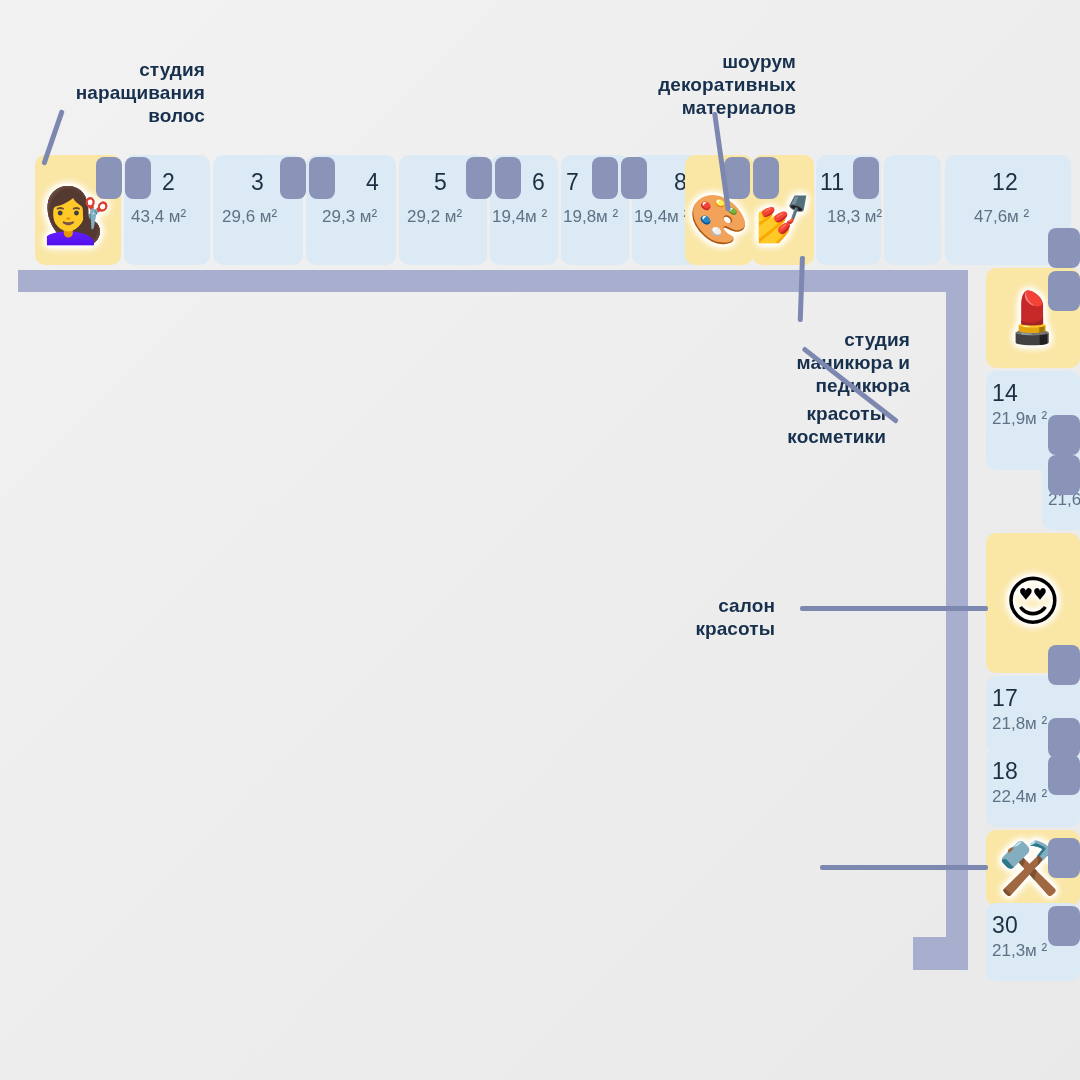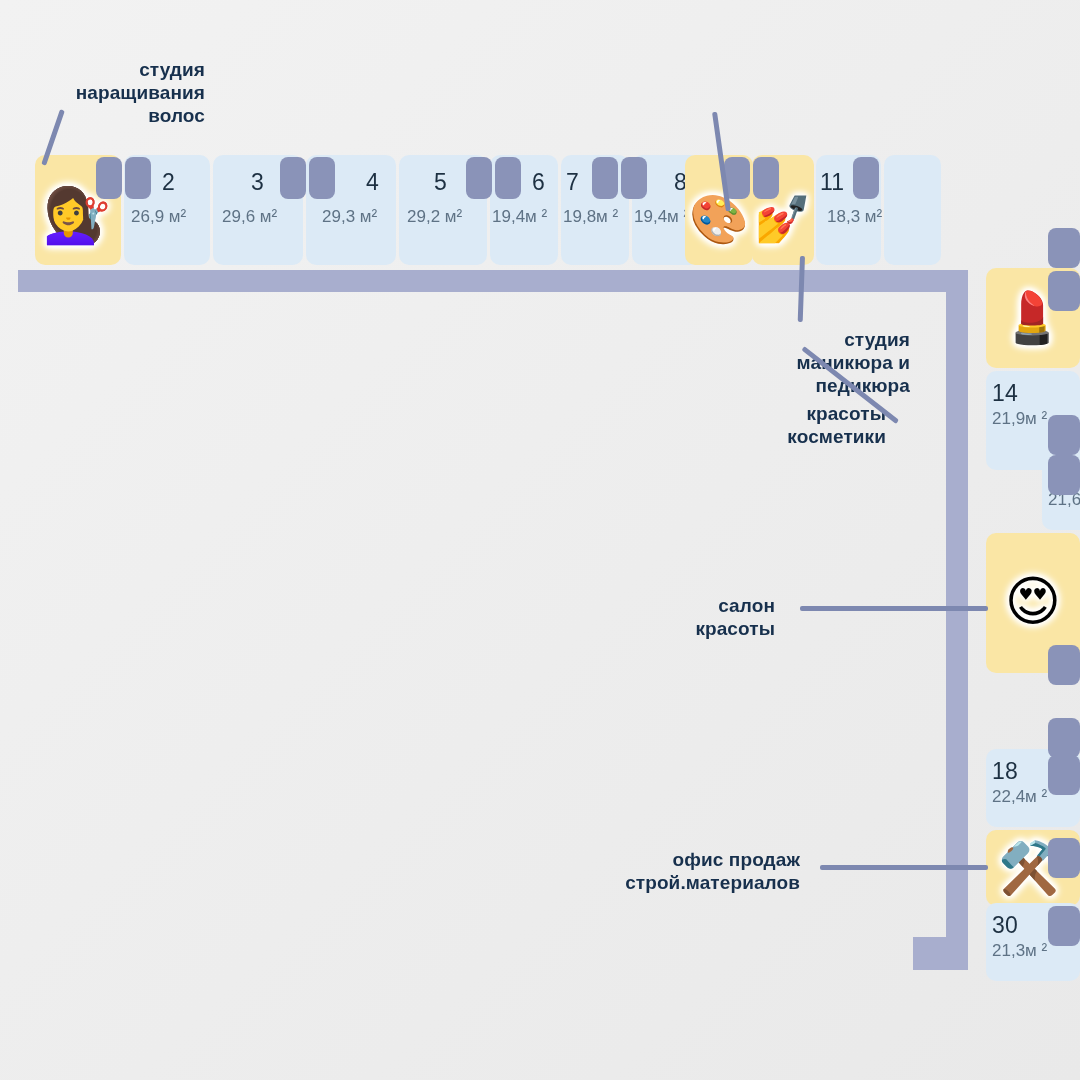--- a/index.html
+++ b/index.html
@@ -59,21 +59,21 @@
 <body>
 
 <div id="plan">
 
   <div class="unit hl" style="left:35px;top:155px;width:86px;height:110px;">
     <div class="ico" style="left:8px;top:30px;width:68px;height:62px;font-size:54px;">💇‍♀️</div>
   </div>
 
   <div class="unit plain" style="left:124px;top:155px;width:86px;height:110px;">
     <div class="num" style="left:38px;top:14px;">2</div>
-    <div class="area" style="left:7px;top:52px;">26,9 м²</div>
+    <div class="area" style="left:7px;top:52px;">43,4 м²</div>
   </div>
 
   <div class="unit plain" style="left:213px;top:155px;width:90px;height:110px;">
     <div class="num" style="left:38px;top:14px;">3</div>
     <div class="area" style="left:9px;top:52px;">29,6 м²</div>
   </div>
 
   <div class="unit plain" style="left:306px;top:155px;width:90px;height:110px;">
     <div class="num" style="left:60px;top:14px;">4</div>
     <div class="area" style="left:16px;top:52px;">29,3 м²</div>
@@ -107,39 +107,47 @@
     <div class="ico" style="left:2px;top:35px;width:58px;height:58px;font-size:46px;">💅</div>
   </div>
 
   <div class="unit plain" style="left:816px;top:155px;width:65px;height:110px;">
     <div class="num" style="left:4px;top:14px;text-align:right;">11</div>
     <div class="area" style="left:11px;top:52px;">18,3 м²</div>
   </div>
 
   <div class="unit plain" style="left:884px;top:155px;width:57px;height:110px;"></div>
 
+  <div class="unit plain" style="left:945px;top:155px;width:126px;height:110px;">
+    <div class="num" style="left:47px;top:14px;">12</div>
+    <div class="area" style="left:29px;top:52px;">47,6м ²</div>
+  </div>
 
   <div class="unit hl" style="left:986px;top:268px;width:94px;height:100px;">
     <div class="ico" style="left:15px;top:18px;width:64px;height:64px;font-size:50px;">💄</div>
   </div>
 
   <div class="unit plain" style="left:986px;top:371px;width:94px;height:99px;">
     <div class="num" style="left:6px;top:9px;">14</div>
     <div class="area" style="left:6px;top:38px;">21,9м ²</div>
   </div>
 
   <div class="unit plain" style="left:1042px;top:452px;width:94px;height:78px;">
     <div class="num" style="left:6px;top:9px;">15</div>
     <div class="area" style="left:6px;top:38px;">21,6м ²</div>
   </div>
 
   <div class="unit hl" style="left:986px;top:533px;width:94px;height:140px;">
     <div class="ico" style="left:13px;top:36px;width:68px;height:66px;font-size:54px;">😍</div>
   </div>
 
+  <div class="unit plain" style="left:986px;top:676px;width:94px;height:78px;">
+    <div class="num" style="left:6px;top:9px;">17</div>
+    <div class="area" style="left:6px;top:38px;">21,8м ²</div>
+  </div>
 
   <div class="unit plain" style="left:986px;top:749px;width:94px;height:78px;">
     <div class="num" style="left:6px;top:9px;">18</div>
     <div class="area" style="left:6px;top:38px;text-align:center;">22,4м ²</div>
   </div>
 
   <div class="unit hl" style="left:986px;top:830px;width:94px;height:76px;">
     <div class="ico" style="left:12px;top:5px;width:66px;height:66px;font-size:52px;">⚒️</div>
   </div>
 
@@ -174,32 +182,33 @@
 
   <div class="wall" style="left:946px;top:270px;width:22px;height:700px;"></div>
 
   <div class="wall" style="left:913px;top:937px;width:55px;height:33px;"></div>
 
   <div class="label c" style="left:40px;top:58px;width:165px;">студия
 наращивания
 волос</div>
   <div class="leader" style="left:60px;top:110px;width:5px;height:58px;transform:rotate(19deg);transform-origin:top center;"></div>
 
+  <div class="label c" style="left:600px;top:50px;width:196px;">шоурум
+декоративных
+материалов</div>
   <div class="leader" style="left:712px;top:112px;width:5px;height:100px;transform:rotate(-8deg);transform-origin:top center;"></div>
 
   <div class="label c" style="left:735px;top:328px;width:175px;">студия
 маникюра и
 педикюра</div>
   <div class="leader" style="left:800px;top:256px;width:5px;height:66px;transform:rotate(2deg);transform-origin:top center;"></div>
 
   <div class="label r" style="left:736px;top:402px;width:150px;">красоты
 косметики</div>
   <div class="leader" style="left:895px;top:422px;width:5px;height:120px;transform:rotate(128deg);transform-origin:top center;"></div>
 
   <div class="label r" style="left:655px;top:594px;width:120px;">салон
 красоты</div>
   <div class="leader" style="left:800px;top:606px;width:188px;height:5px;"></div>
 
-  <div class="label r" style="left:570px;top:848px;width:230px;">офис продаж
-строй.материалов</div>
   <div class="leader" style="left:820px;top:865px;width:168px;height:5px;"></div>
 
 </div>
 
 </body></html>

